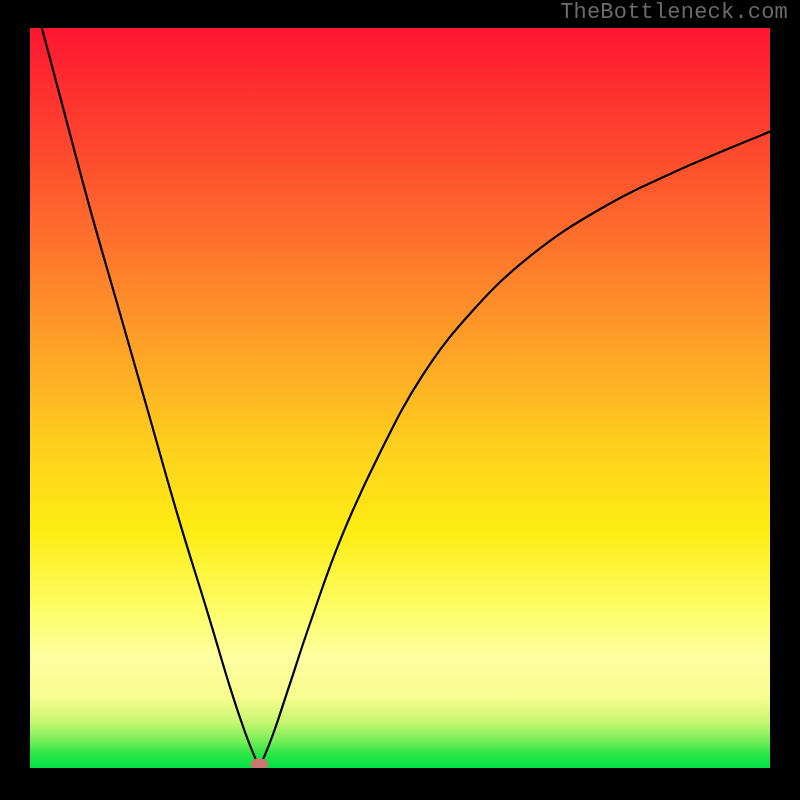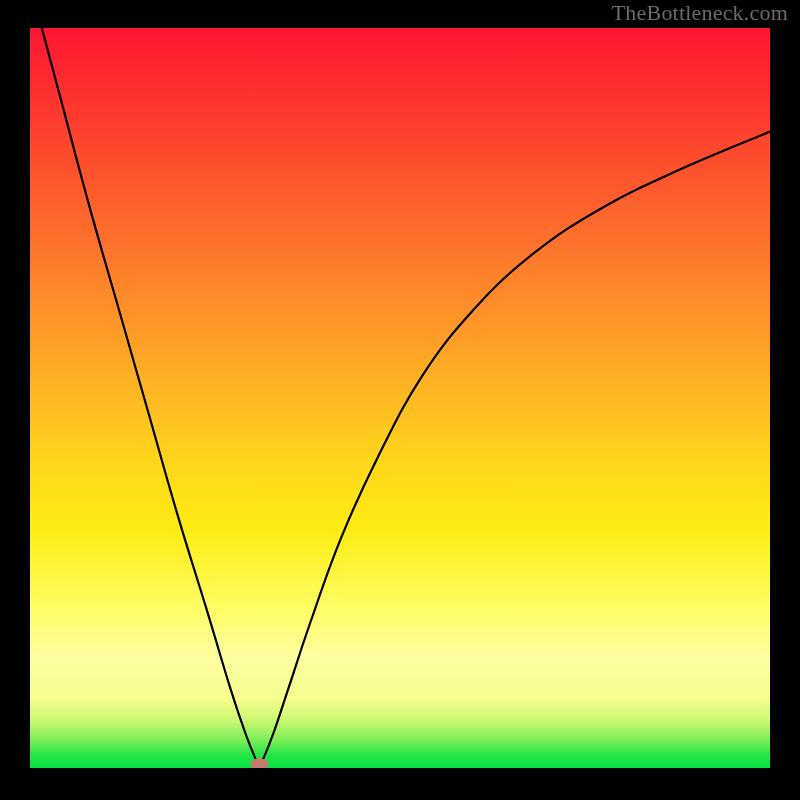--- a/index.html
+++ b/index.html
@@ -17,21 +17,21 @@
     height: 800px;
     background: #000000;
   }
   .watermark {
     position: absolute;
     top: 0px;
     right: 12px;
     color: #6b6b6b;
     font-size: 22px;
     font-weight: 500;
-    font-family: Liberation Serif, serif;
+    font-family: Liberation Mono, monospace;
     letter-spacing: 0.2px;
   }
   .plot-area {
     position: absolute;
     left: 30px;
     top: 28px;
     width: 740px;
     height: 740px;
     background: linear-gradient(to bottom,
       #fd1631 0%,

